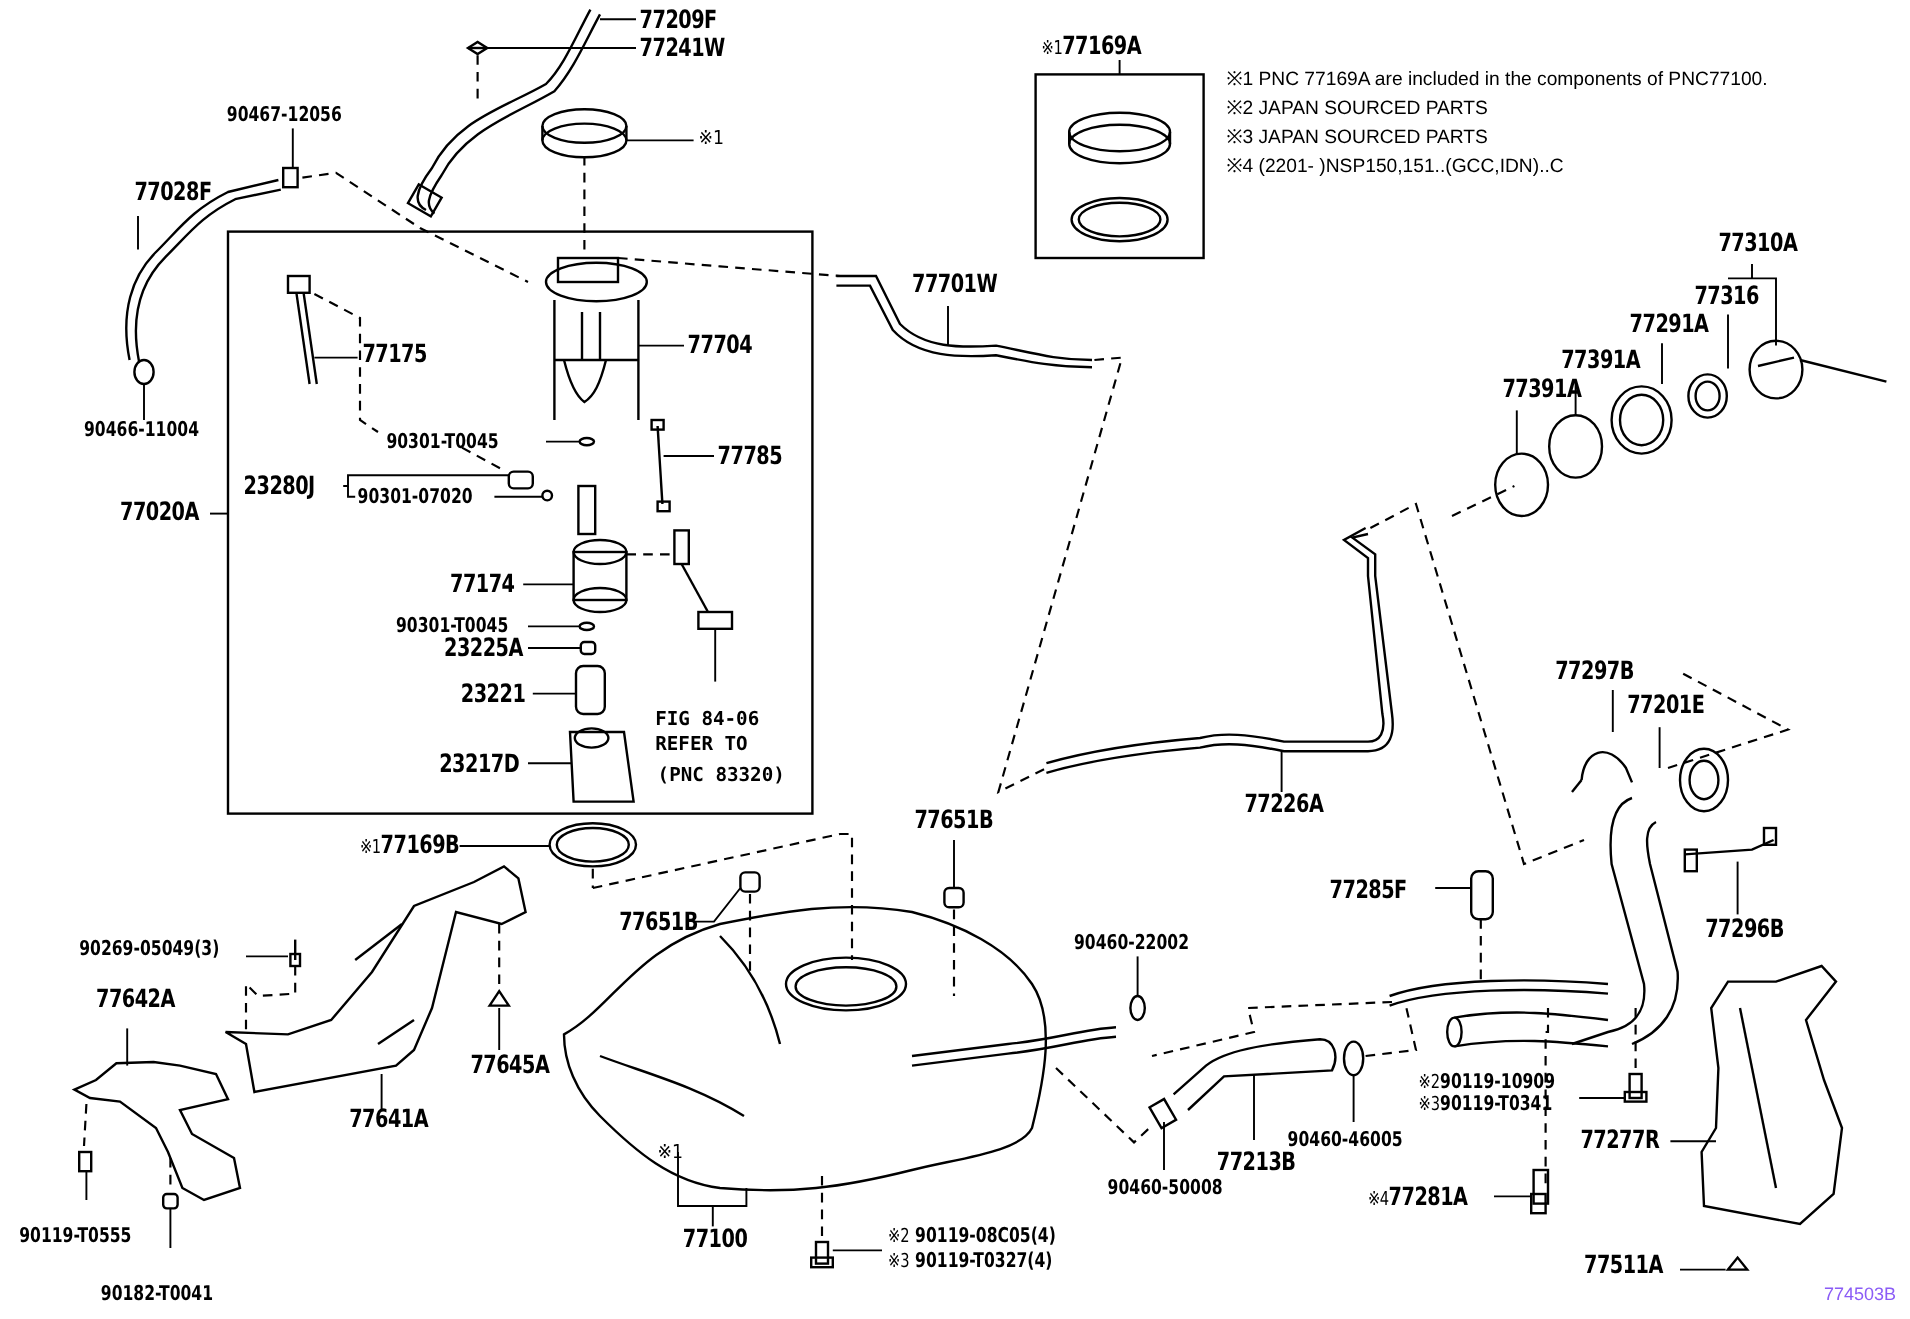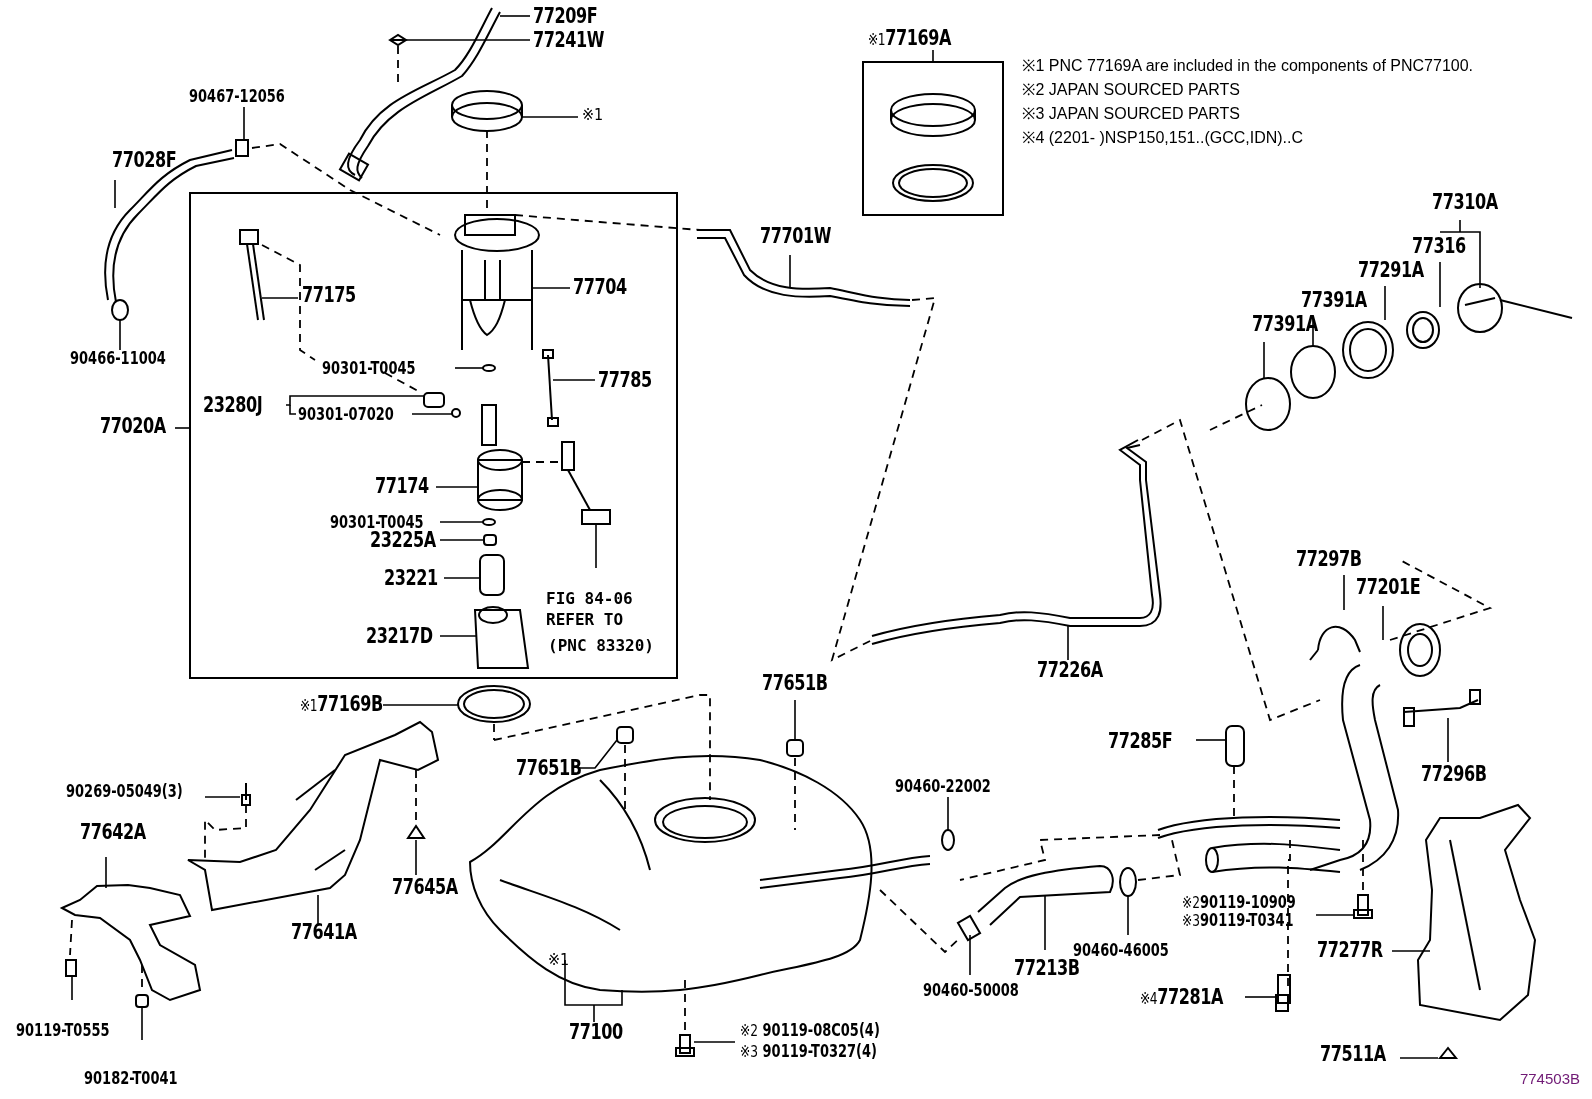--- a/index.html
+++ b/index.html
@@ -4,21 +4,21 @@
 <style>
   html, body { margin: 0; padding: 0; background: #ffffff; }
   #stage { position: relative; width: 1592px; height: 1099px; background: #ffffff; overflow: hidden; }
   svg#art { position: absolute; left: 0; top: 0; width: 1592px; height: 1099px; }
   .lbl { position: absolute; font-family: "DejaVu Sans Condensed", "DejaVu Sans", sans-serif; font-weight: bold; color: #000; white-space: nowrap; line-height: 1; }
   .big { font-size: 21px; letter-spacing: -0.5px; transform: scaleX(0.85); transform-origin: left top; }
   .med { font-size: 17px; transform: scaleX(0.85); transform-origin: left top; }
   .mono { font-family: "DejaVu Sans Mono", "Liberation Mono", monospace; font-size: 16px; font-weight: bold; }
   .note { position: absolute; font-family: "Liberation Sans", sans-serif; font-size: 16px; color: #000; white-space: nowrap; left: 1022px; }
   .mark { font-weight: normal; font-size: 16px; }
-  .ref { position: absolute; font-family: "Liberation Sans", sans-serif; font-size: 15px; color: #701a75; right: 12px; bottom: 12px; }
+  .ref { position: absolute; font-family: "Liberation Sans", sans-serif; font-size: 15px; color: #8b5cf6; right: 12px; bottom: 12px; }
   svg path, svg line, svg ellipse, svg rect, svg polyline, svg circle { fill: none; stroke: #000; stroke-width: 2; }
   svg .dash { stroke-dasharray: 8 6; stroke-width: 1.8; }
   svg .leader { stroke-width: 1.6; }
   svg .box { stroke-width: 2; }
 </style>
 </head>
 <body>
 
 <div id="stage">
 <svg id="art" viewBox="0 0 1592 1099">

